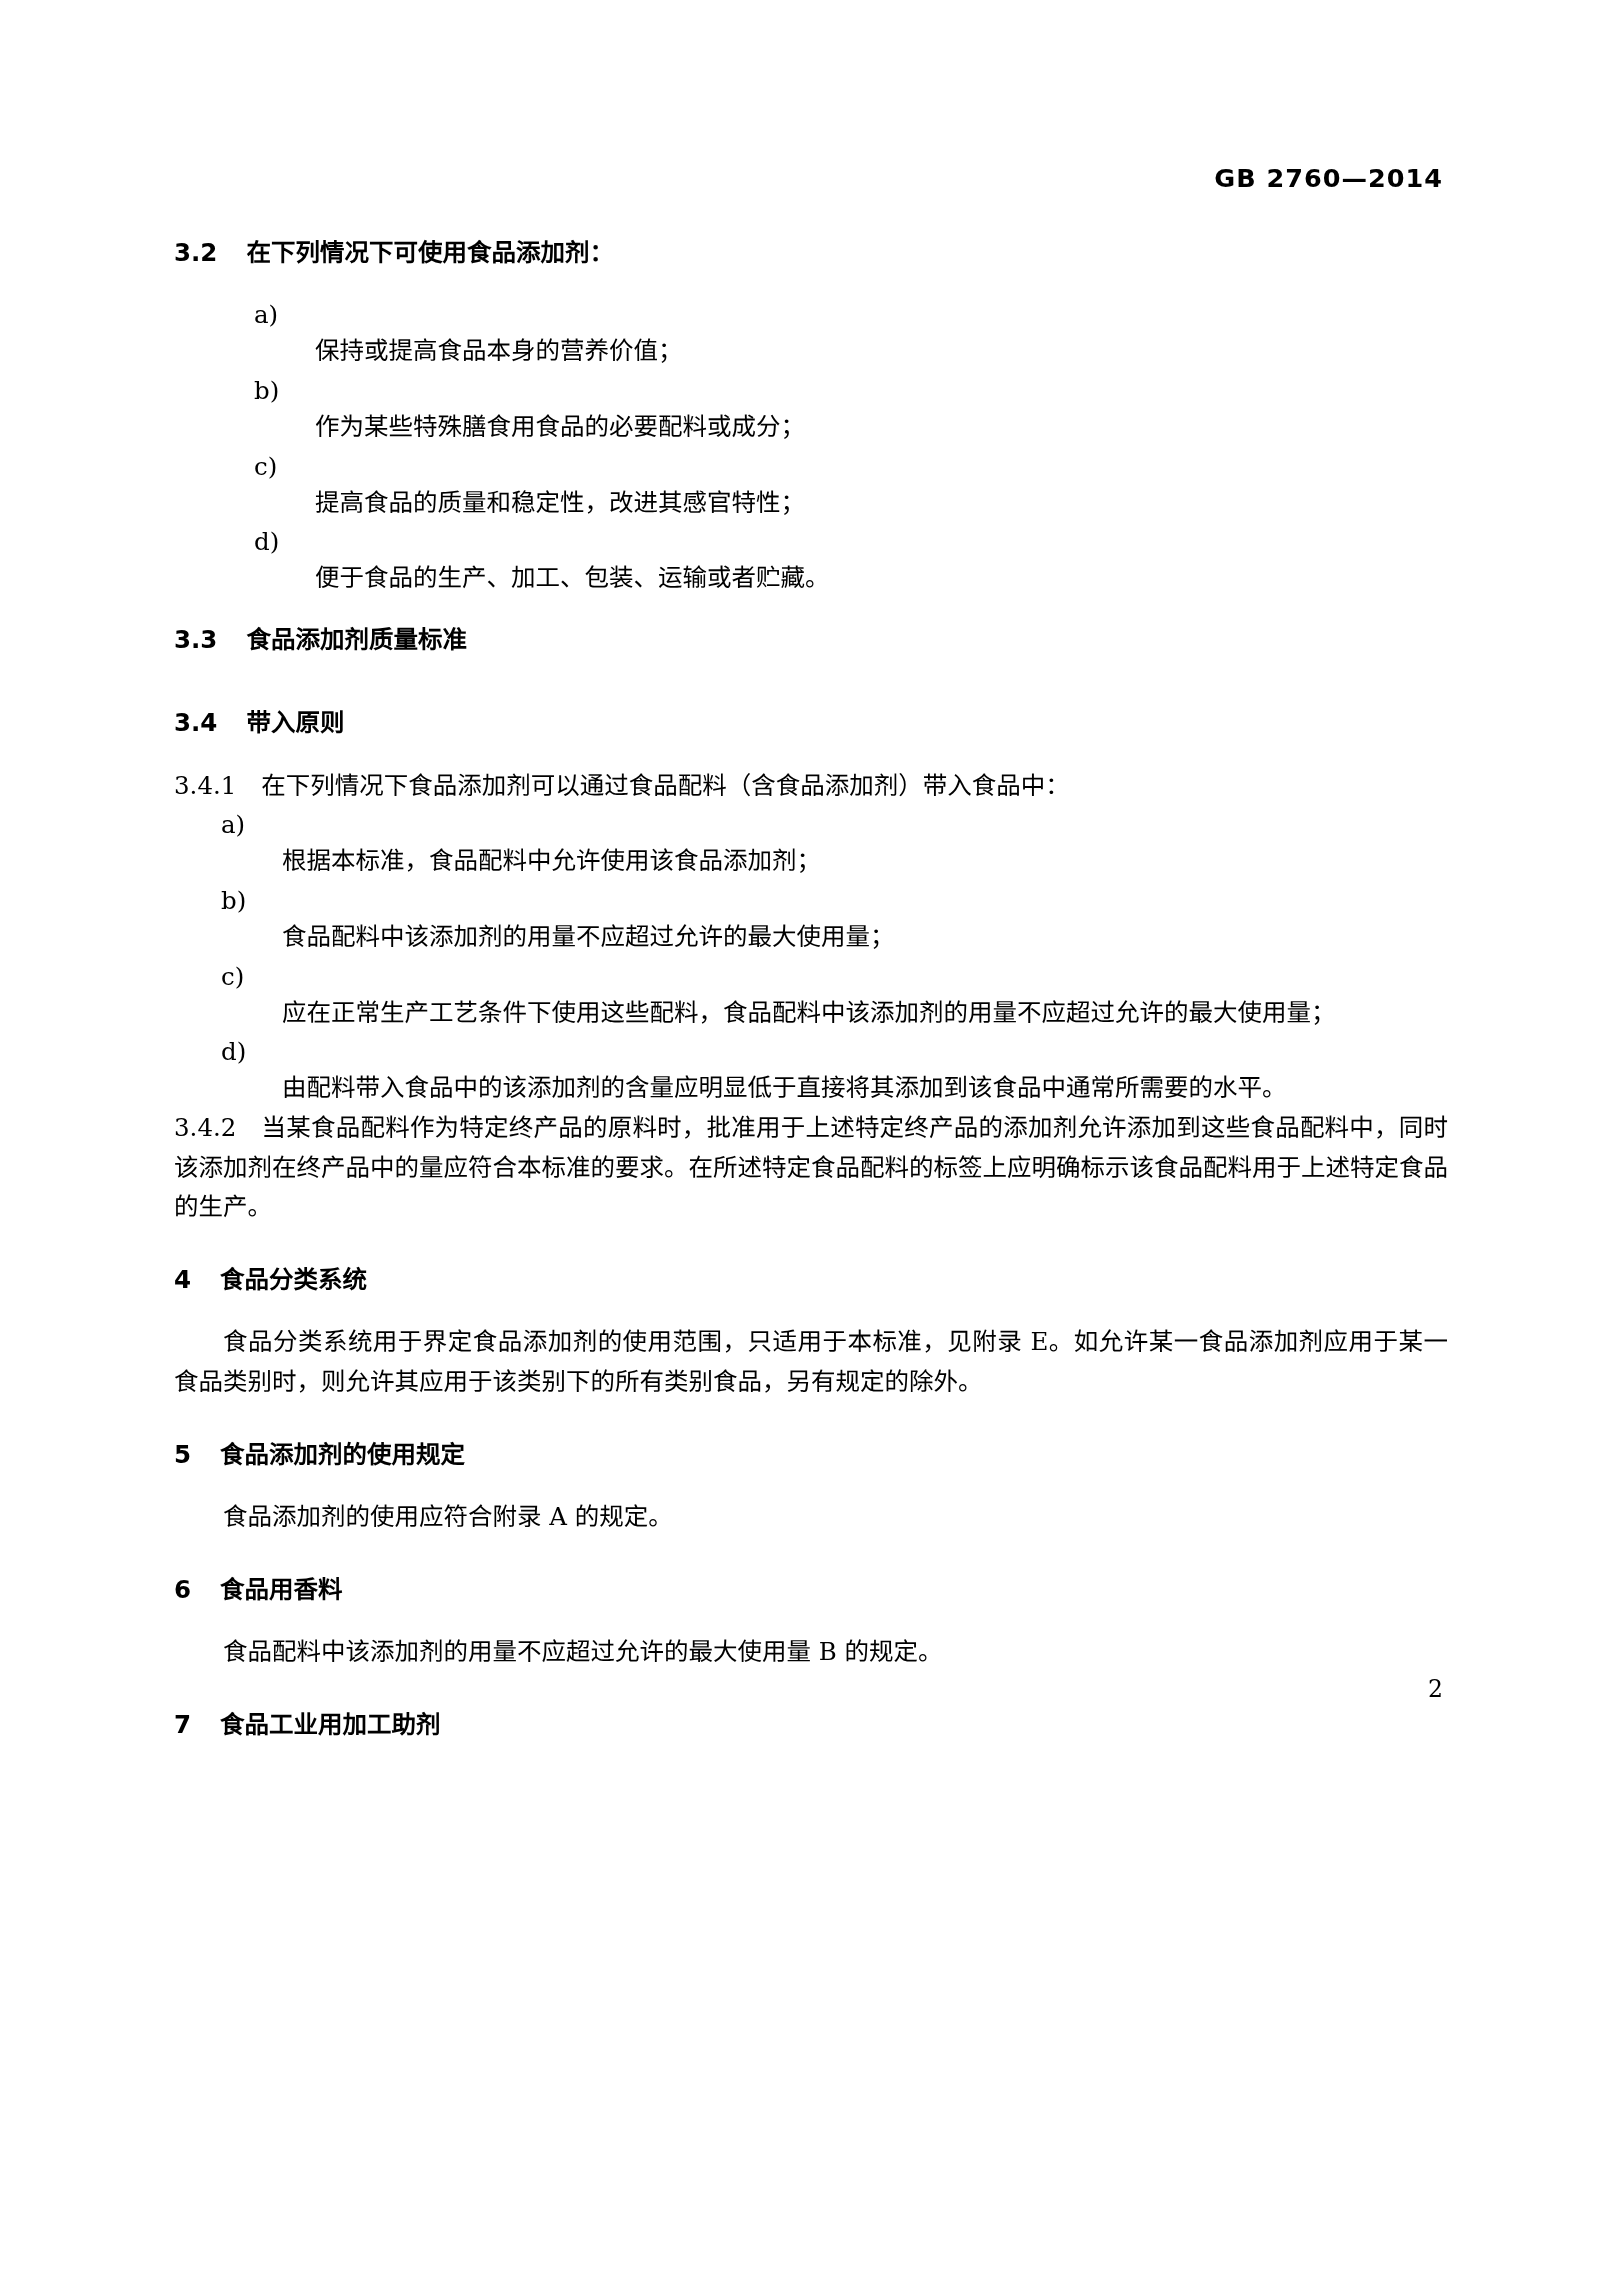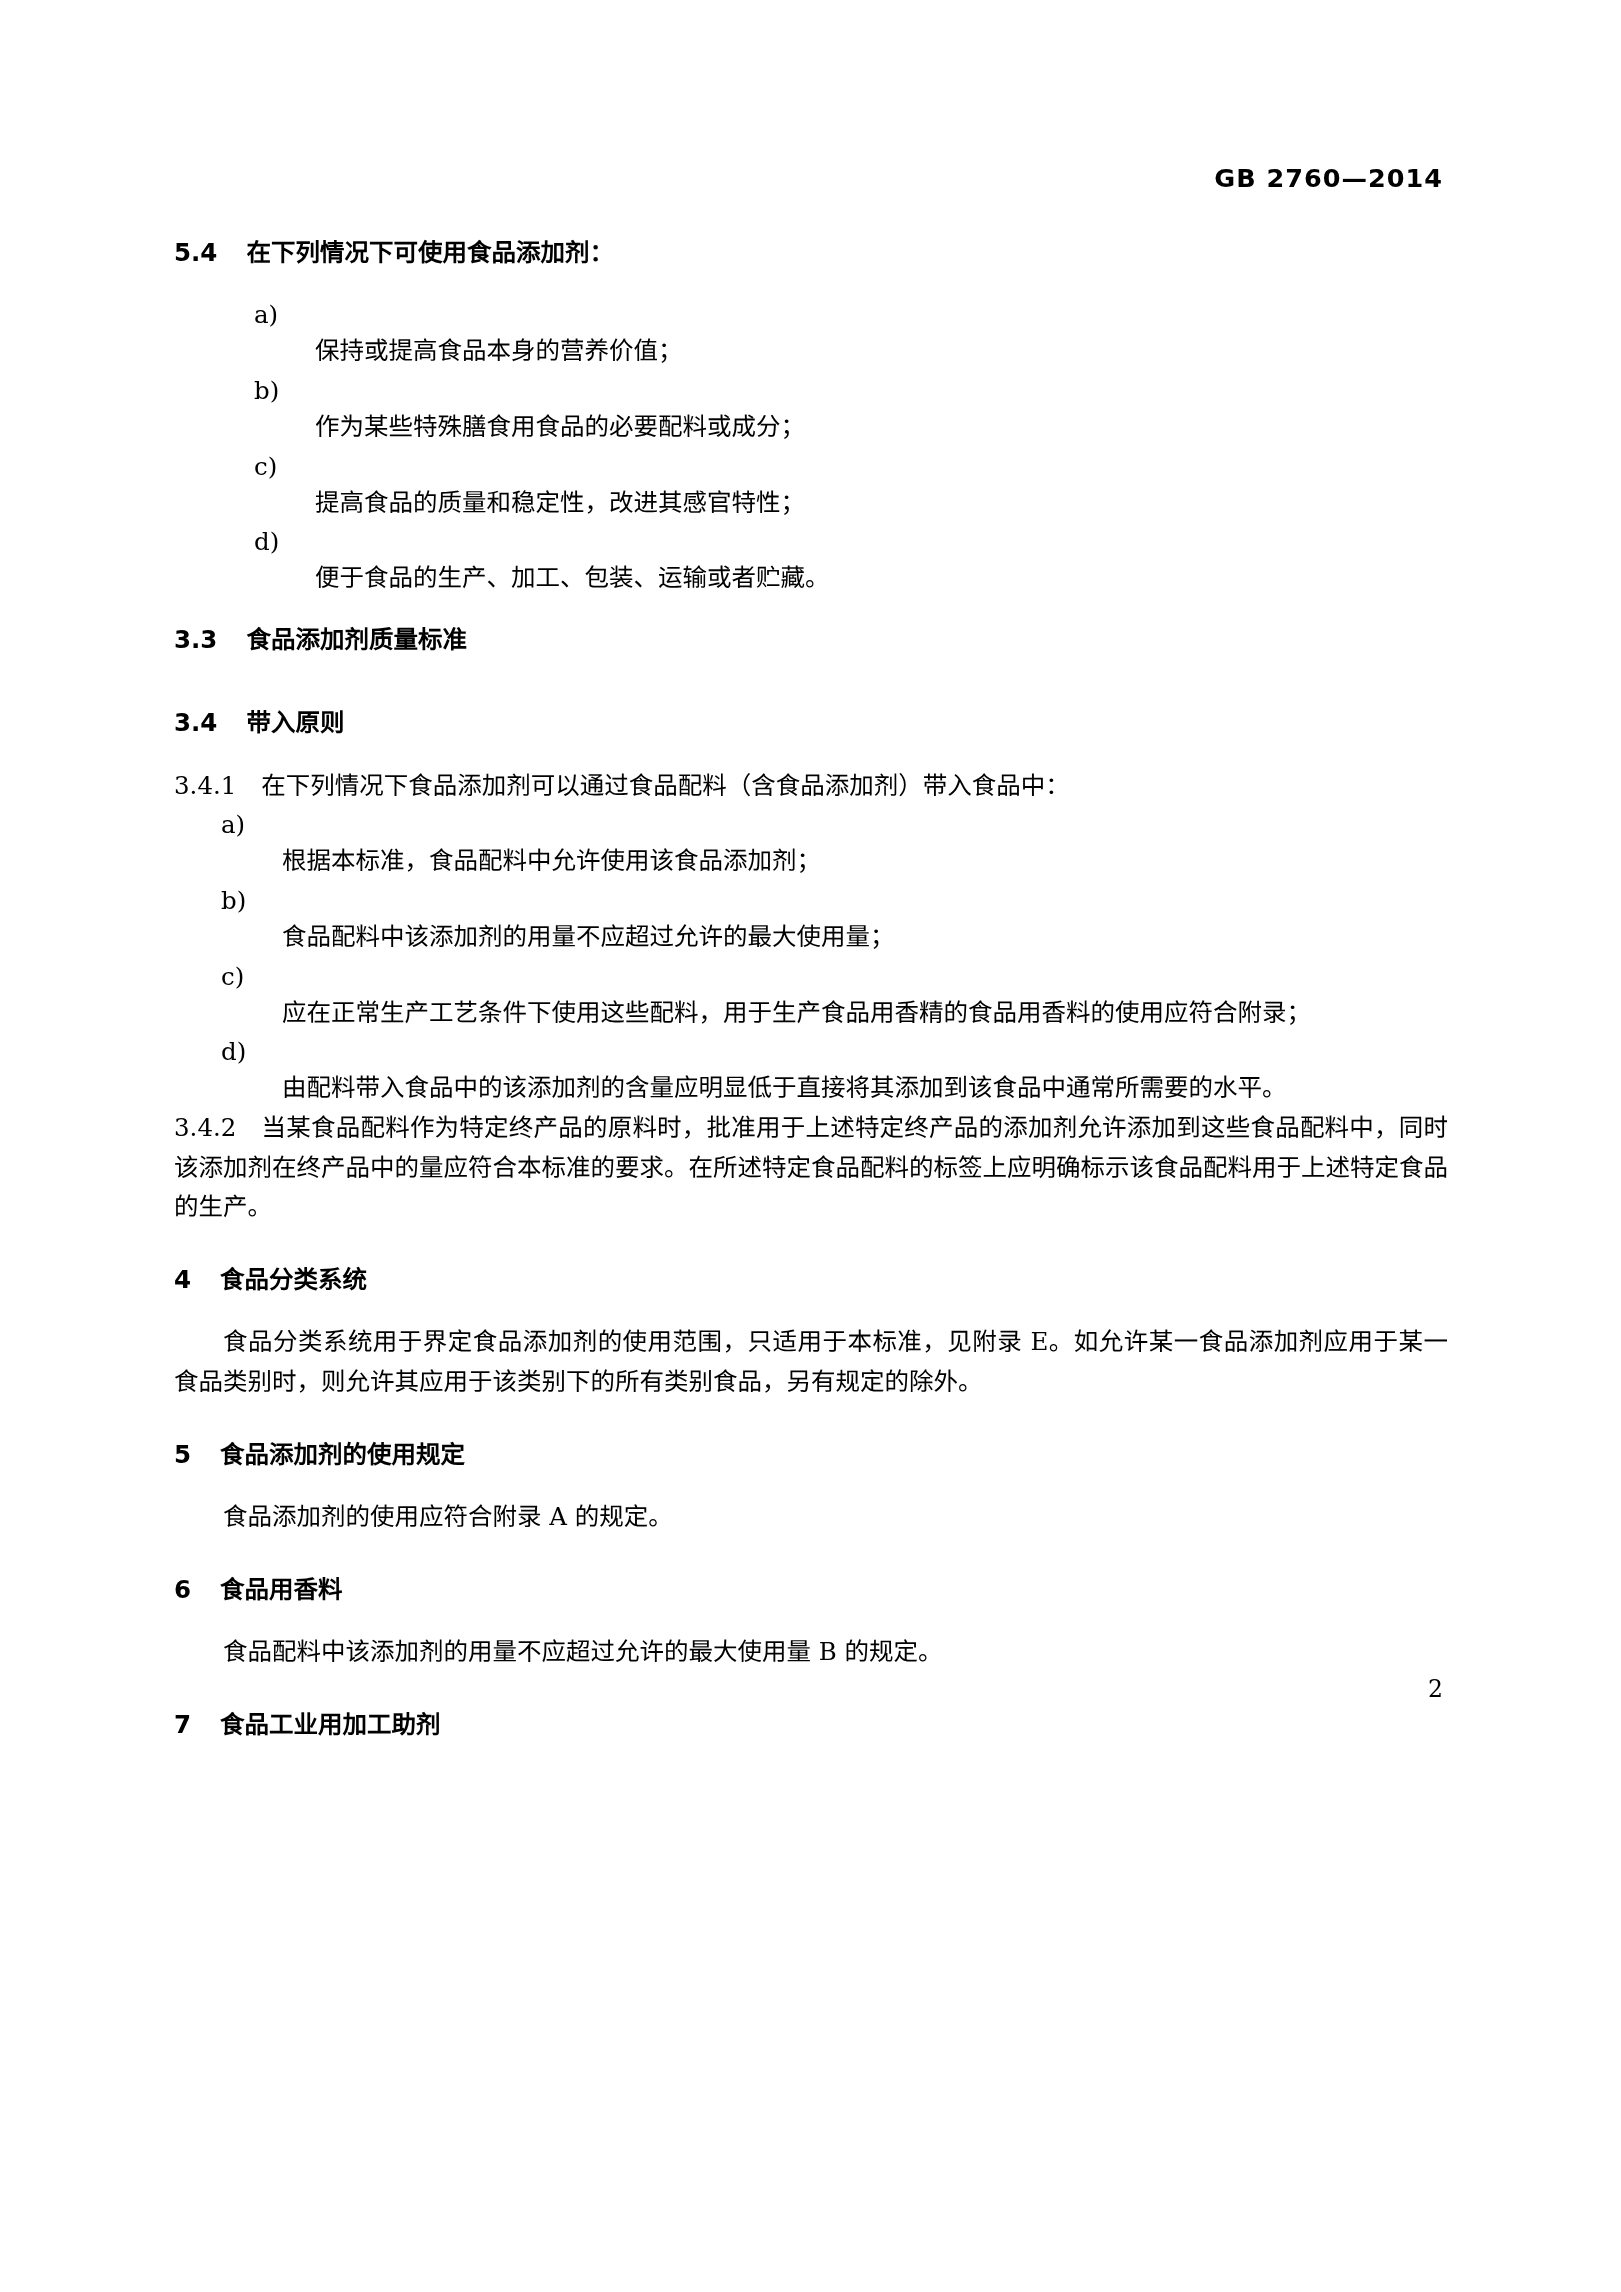--- a/index.html
+++ b/index.html
@@ -99,21 +99,21 @@
 </head>
 <body>
 
 <div class="page">
 
   <div class="header">GB 2760—2014</div>
 
   <div class="content">
 
     <div class="h-sec">
-      <span class="sec-num">5.4</span><span class="sec-gap-md"></span><span>在下列情况下可使用食品添加剂：</span>
+      <span class="sec-num">3.2</span><span class="sec-gap-md"></span><span>在下列情况下可使用食品添加剂：</span>
     </div>
     <div class="block-gap-md"></div>
     <ul class="list deep">
       <li>
         <span class="marker">a)</span>
         <span class="li-text">保持或提高食品本身的营养价值；</span>
       </li>
       <li>
         <span class="marker">b)</span>
         <span class="li-text">作为某些特殊膳食用食品的必要配料或成分；</span>
@@ -150,21 +150,21 @@
       <li>
         <span class="marker">a)</span>
         <span class="li-text">根据本标准，食品配料中允许使用该食品添加剂；</span>
       </li>
       <li>
         <span class="marker">b)</span>
         <span class="li-text">食品配料中该添加剂的用量不应超过允许的最大使用量；</span>
       </li>
       <li>
         <span class="marker">c)</span>
-        <span class="li-text">应在正常生产工艺条件下使用这些配料，用于生产食品用香精的食品用香料的使用应符合附录；</span>
+        <span class="li-text">应在正常生产工艺条件下使用这些配料，食品配料中该添加剂的用量不应超过允许的最大使用量；</span>
       </li>
       <li>
         <span class="marker">d)</span>
         <span class="li-text">由配料带入食品中的该添加剂的含量应明显低于直接将其添加到该食品中通常所需要的水平。</span>
       </li>
     </ul>
 
     <p class="numbered">
       <span class="n">3.4.2</span><span>当某食品配料作为特定终产品的原料时，批准用于上述特定终产品的添加剂允许添加到这些食品配料中，同时该添加剂在终产品中的量应符合本标准的要求。在所述特定食品配料的标签上应明确标示该食品配料用于上述特定食品的生产。</span>
     </p>

